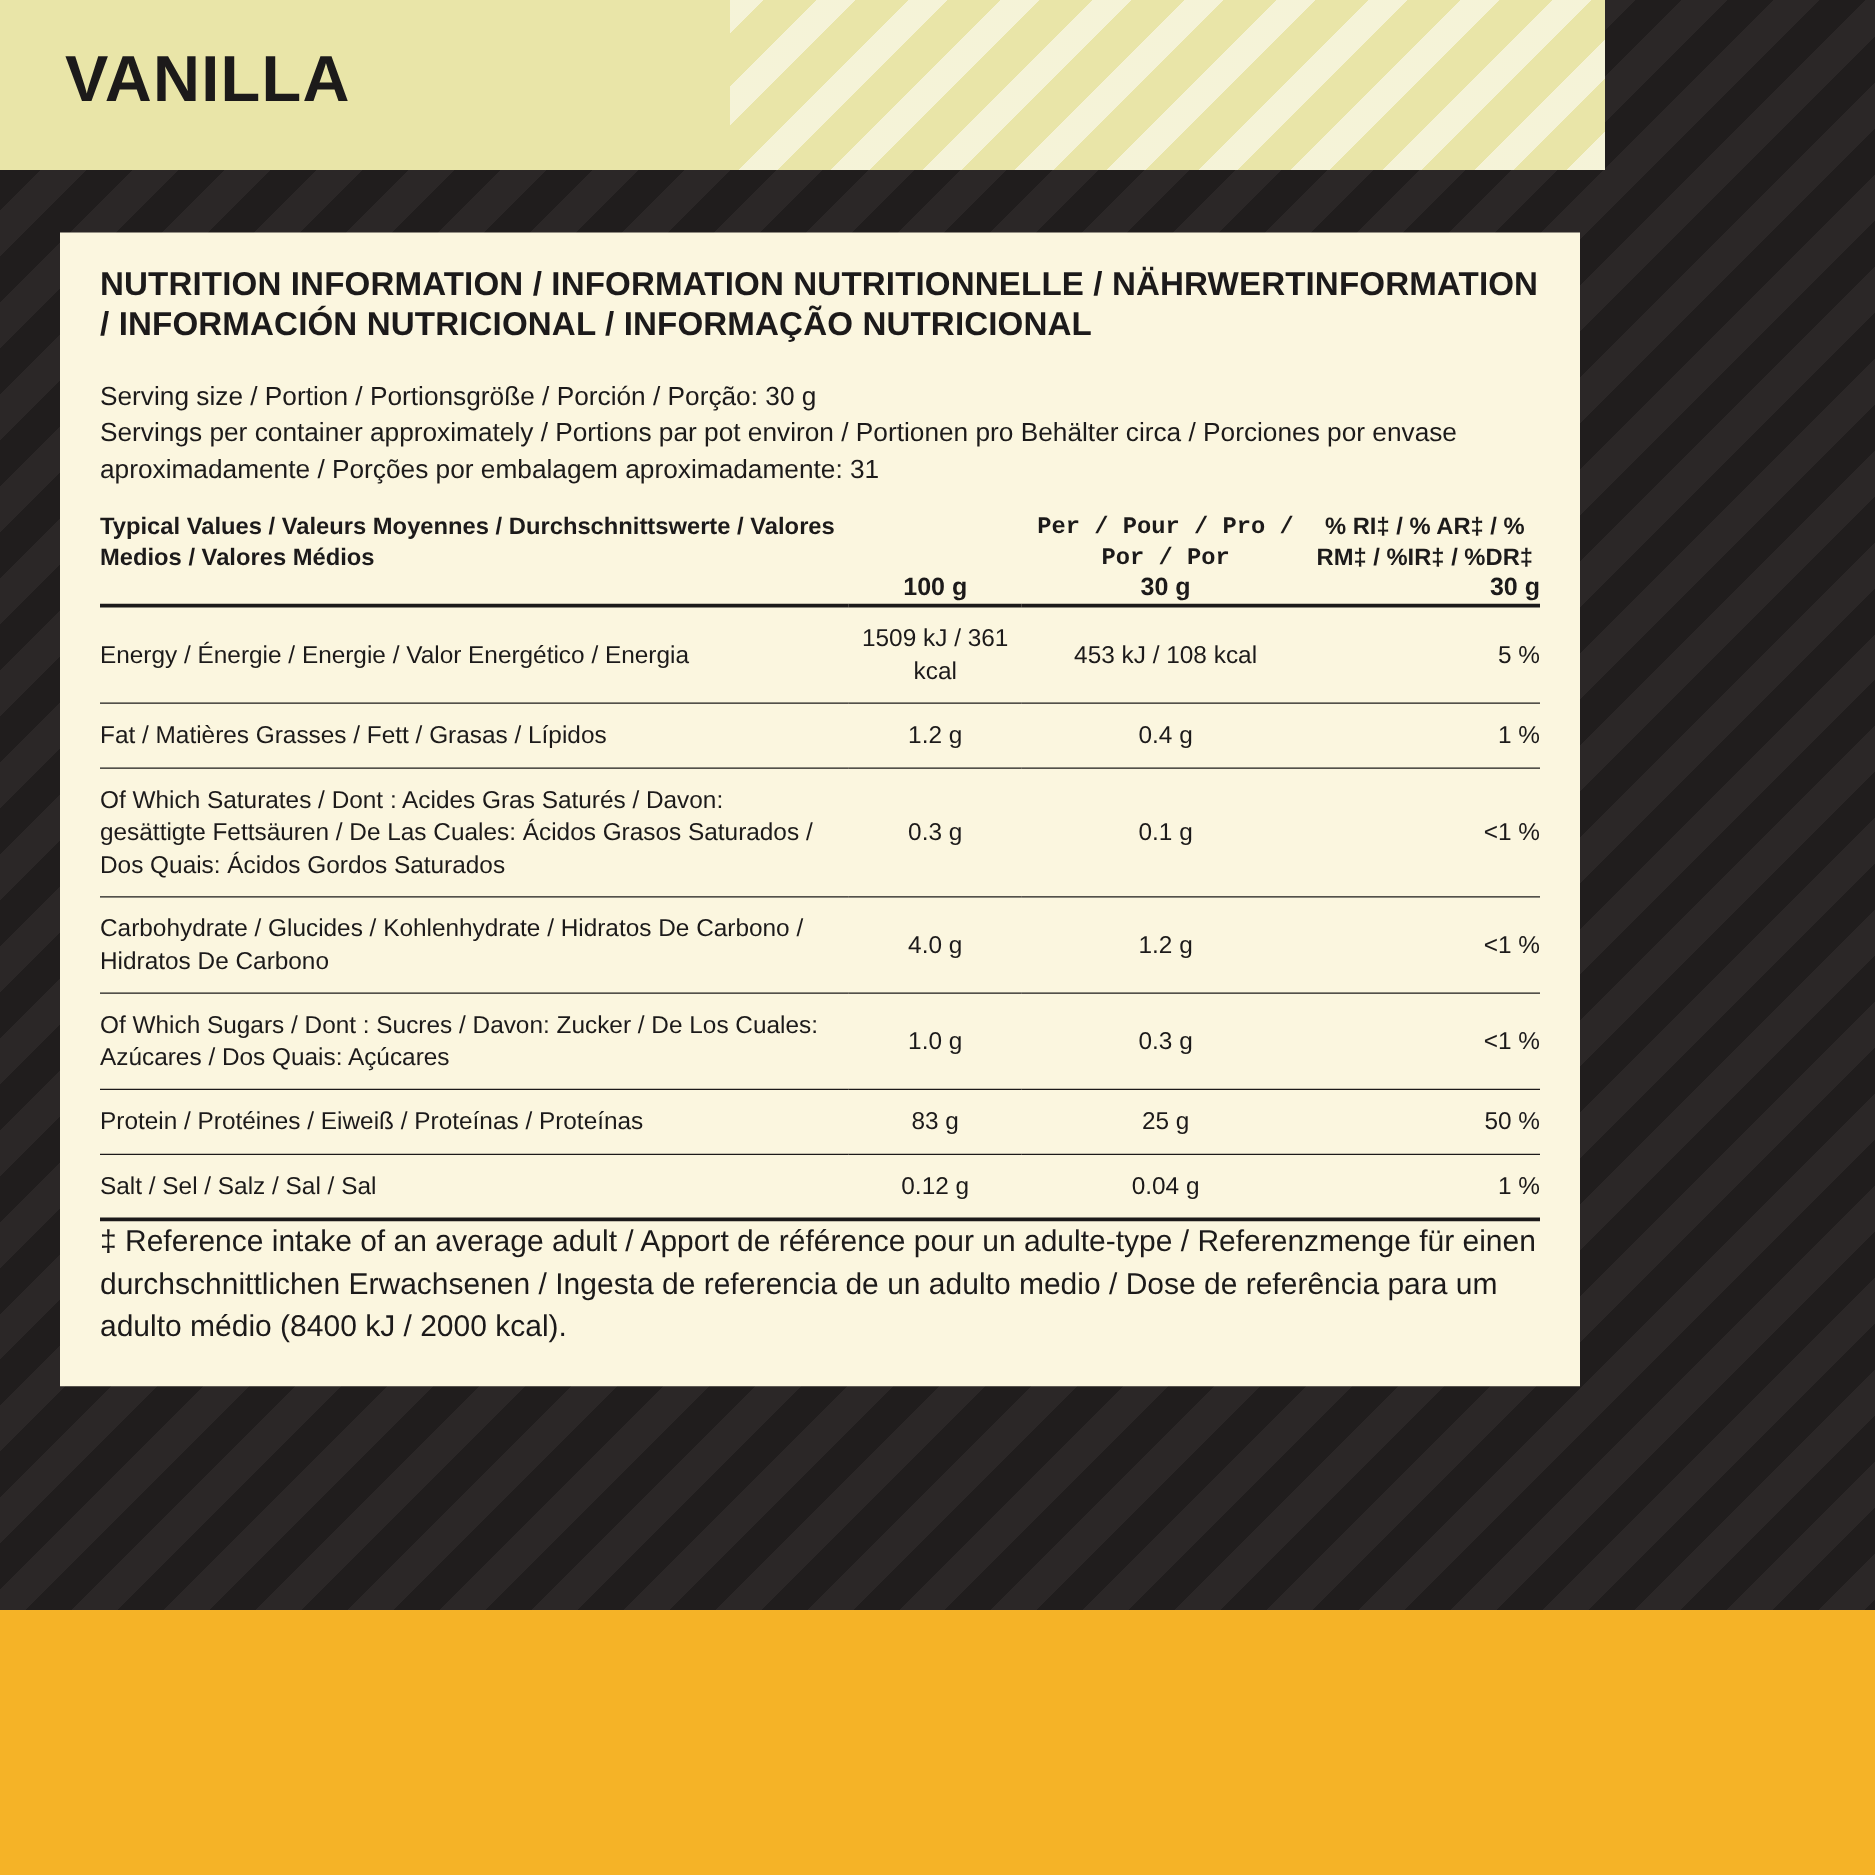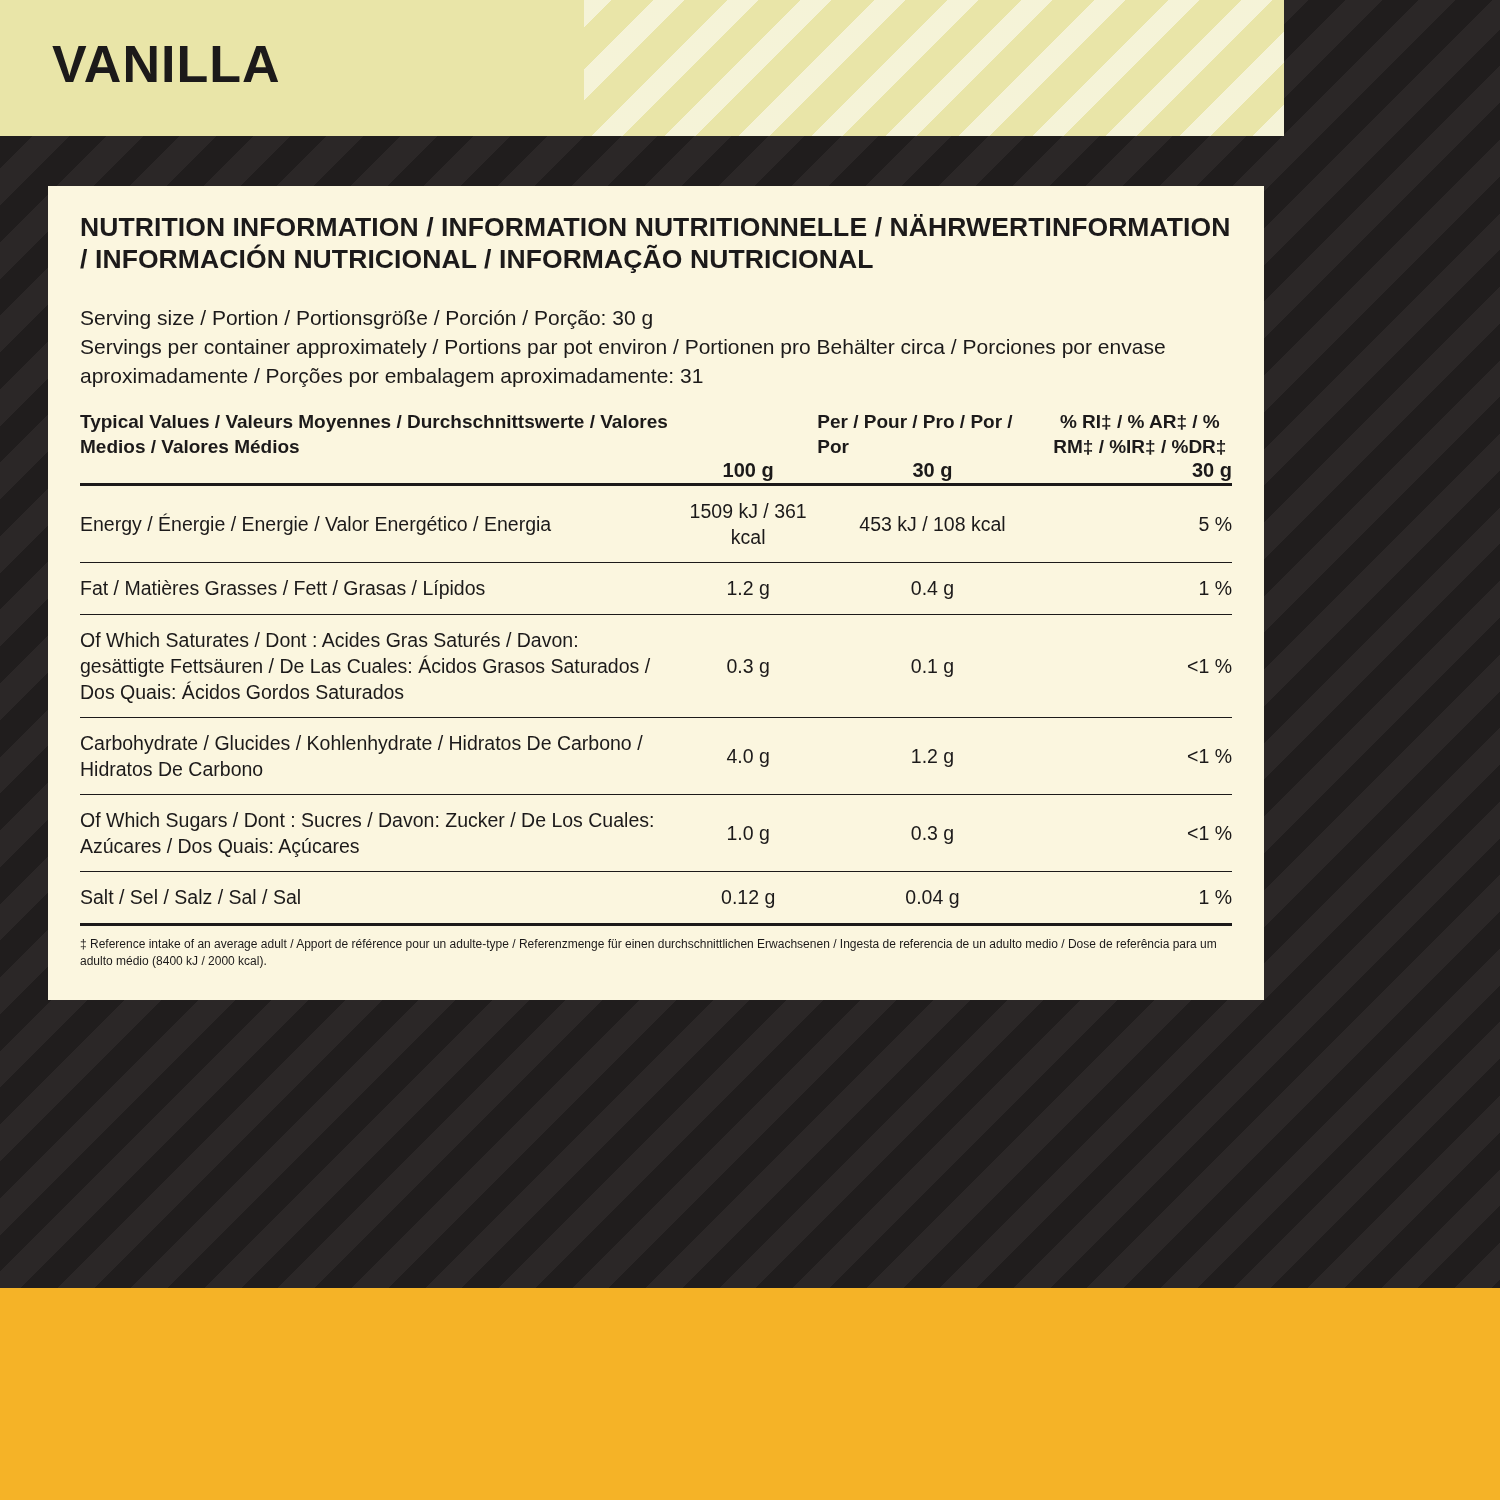--- a/index.html
+++ b/index.html
@@ -105,21 +105,21 @@
   }
 
   .hdr-row th {
     font-size: 19px;
     font-weight: bold;
     line-height: 1.32;
     padding-bottom: 2px;
     vertical-align: top;
   }
   .hdr-label { text-align: left; width: 52%; }
-  .hdr-per   { text-align: left; width: 20%; }
+  .hdr-per   { text-align: center; width: 20%; font-family: Liberation Mono, monospace; }
   .hdr-ri    { text-align: center; width: 16%; }
   .hdr-spacer{ width: 12%; }
 
   .sub-row th {
     font-size: 20px;
     font-weight: bold;
     padding-top: 6px;
     padding-bottom: 10px;
   }
   .sub-100 { text-align: center; }
@@ -136,22 +136,22 @@
   }
   tr.data-row td.label { text-align: left; padding-right: 12px; }
   tr.data-row td.v100  { text-align: center; }
   tr.data-row td.v30   { text-align: center; }
   tr.data-row td.vri   { text-align: right; }
   tr.data-row:last-child td { border-bottom: none; }
 
   .bottom-rule { border-top: 3px solid #1c1a1a; margin-top: 0; }
 
   .footnote {
-    margin-top: 10px;
-    font-size: 12px;
+    margin-top: 0;
+    font-size: 24px;
     line-height: 1.42;
     color: #1c1a1a;
   }
 </style>
 </head>
 <body>
 
 <div class="stripes"></div>
 
 <div class="top-banner">
@@ -211,20 +211,26 @@
         <td class="v30">1.2 g</td>
         <td class="vri">&lt;1 %</td>
       </tr>
       <tr class="data-row">
         <td class="label">Of Which Sugars / Dont : Sucres / Davon: Zucker / De Los Cuales: Azúcares / Dos Quais: Açúcares</td>
         <td class="v100">1.0 g</td>
         <td class="v30">0.3 g</td>
         <td class="vri">&lt;1 %</td>
       </tr>
       <tr class="data-row">
+        <td class="label">Protein / Protéines / Eiweiß / Proteínas / Proteínas</td>
+        <td class="v100">83 g</td>
+        <td class="v30">25 g</td>
+        <td class="vri">50 %</td>
+      </tr>
+      <tr class="data-row">
         <td class="label">Salt / Sel / Salz / Sal / Sal</td>
         <td class="v100">0.12 g</td>
         <td class="v30">0.04 g</td>
         <td class="vri">1 %</td>
       </tr>
     </tbody>
   </table>
 
   <div class="bottom-rule"></div>
 

